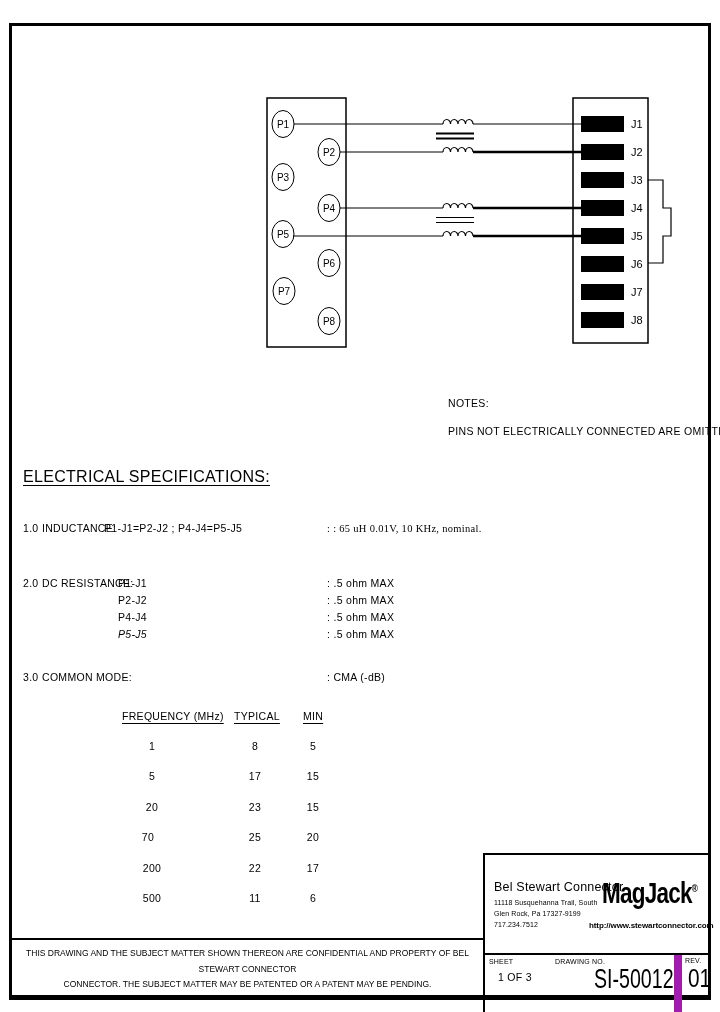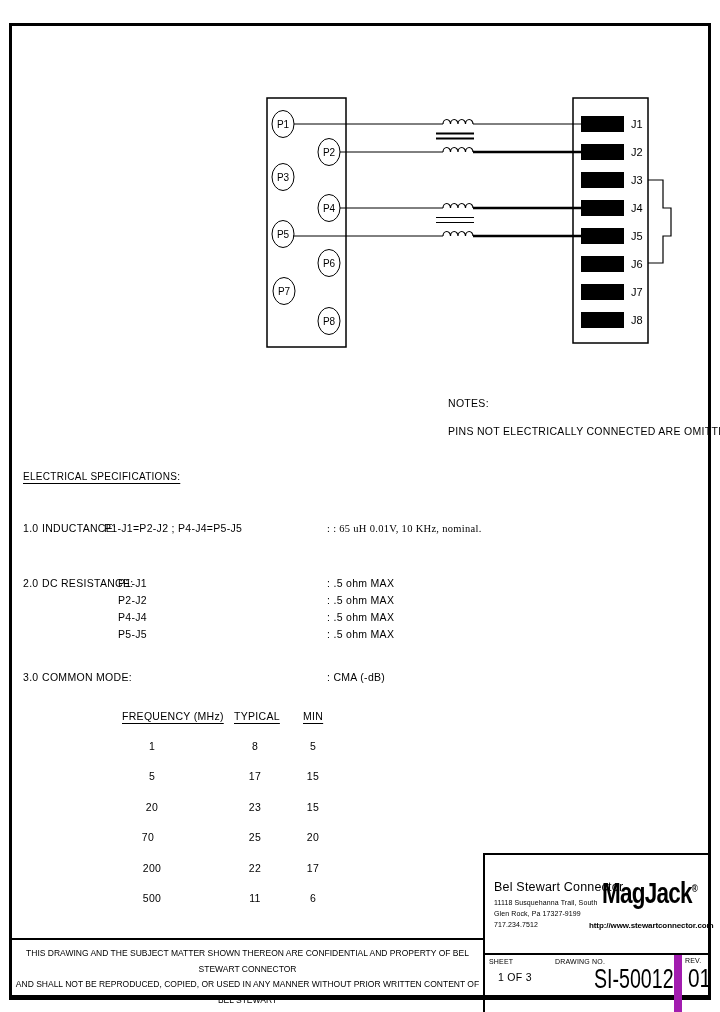--- a/index.html
+++ b/index.html
@@ -10,21 +10,21 @@
   .frame {
     position:absolute; left:9px; top:23px; width:702px; height:977px;
     border:3px solid #000; border-bottom-width:5px; box-sizing:border-box;
   }
   .t { position:absolute; white-space:nowrap; font-size:10.5px; line-height:11px; letter-spacing:0.3px; }
   .u { text-decoration:underline; text-underline-offset:3px; }
   .ctr { text-align:center; }
   .schematic { position:absolute; left:0; top:0; }
   .schematic text { font-family:"Liberation Sans", sans-serif; fill:#000; }
   .notes { font-size:10.5px; }
-  .spec-head { font-size:10px; }
+  .spec-head { font-size:16px; }
   
   .disclaimer {
     position:absolute; left:12px; top:938px; width:471px; height:40px;
     border-top:2px solid #000; box-sizing:border-box;
     text-align:center; font-size:8.5px; line-height:15.5px; padding-top:6px;
   }
   
   .titleblock {
     position:absolute; left:483px; top:853px; width:225px; height:169px;
     border-left:2px solid #000; border-top:2px solid #000; box-sizing:border-box;
@@ -127,21 +127,21 @@
   <div class="t" style="left:327px; top:523px;font-family:Liberation Serif, serif;">: : 65 uH 0.01V, 10 KHz, nominal.</div>
 
   <div class="t" style="left:23px; top:578px;">2.0</div>
   <div class="t" style="left:42px; top:578px;">DC RESISTANCE:</div>
   <div class="t" style="left:118px; top:578px;">P1-J1</div>
   <div class="t" style="left:327px; top:578px;">: .5 ohm MAX</div>
   <div class="t" style="left:118px; top:595px;">P2-J2</div>
   <div class="t" style="left:327px; top:595px;">: .5 ohm MAX</div>
   <div class="t" style="left:118px; top:612px;">P4-J4</div>
   <div class="t" style="left:327px; top:612px;">: .5 ohm MAX</div>
-  <div class="t" style="left:118px; top:629px;">P5-J5</div>
+  <div class="t" style="left:118px; top:629px;font-style:italic;">P5-J5</div>
   <div class="t" style="left:327px; top:629px;">: .5 ohm MAX</div>
 
   <div class="t" style="left:23px; top:672px;">3.0</div>
   <div class="t" style="left:42px; top:672px;">COMMON MODE:</div>
   <div class="t" style="left:327px; top:672px;">: CMA (-dB)</div>
 
   <div class="t u" style="left:122px; top:711px;">FREQUENCY (MHz)</div>
   <div class="t u" style="left:234px; top:711px;">TYPICAL</div>
   <div class="t u" style="left:303px; top:711px;">MIN</div>
 
@@ -164,21 +164,20 @@
   <div class="t ctr" style="left:122px; top:863px; width:60px;">200</div>
   <div class="t ctr" style="left:225px; top:863px; width:60px;">22</div>
   <div class="t ctr" style="left:283px; top:863px; width:60px;">17</div>
 
   <div class="t ctr" style="left:122px; top:893px; width:60px;">500</div>
   <div class="t ctr" style="left:225px; top:893px; width:60px;">11</div>
   <div class="t ctr" style="left:283px; top:893px; width:60px;">6</div>
 
   <div class="disclaimer">
     <div>THIS DRAWING AND THE SUBJECT MATTER SHOWN THEREON ARE CONFIDENTIAL AND PROPERTY OF BEL STEWART CONNECTOR</div>
-    <div>AND SHALL NOT BE REPRODUCED, COPIED, OR USED IN ANY MANNER WITHOUT PRIOR WRITTEN CONTENT OF BEL STEWART</div>
     <div>CONNECTOR.  THE SUBJECT MATTER MAY BE PATENTED OR A PATENT MAY BE PENDING.</div>
   </div>
 
   <div class="titleblock">
 
     <div class="company-name">Bel Stewart Connector</div>
     <div class="addr" style="top:44px;">11118 Susquehanna Trail, South</div>
     <div class="addr" style="top:55px;">Glen Rock, Pa 17327-9199</div>
     <div class="addr" style="top:66px;">717.234.7512</div>
     <div class="logo"><span>MagJack</span><sup>®</sup></div>

